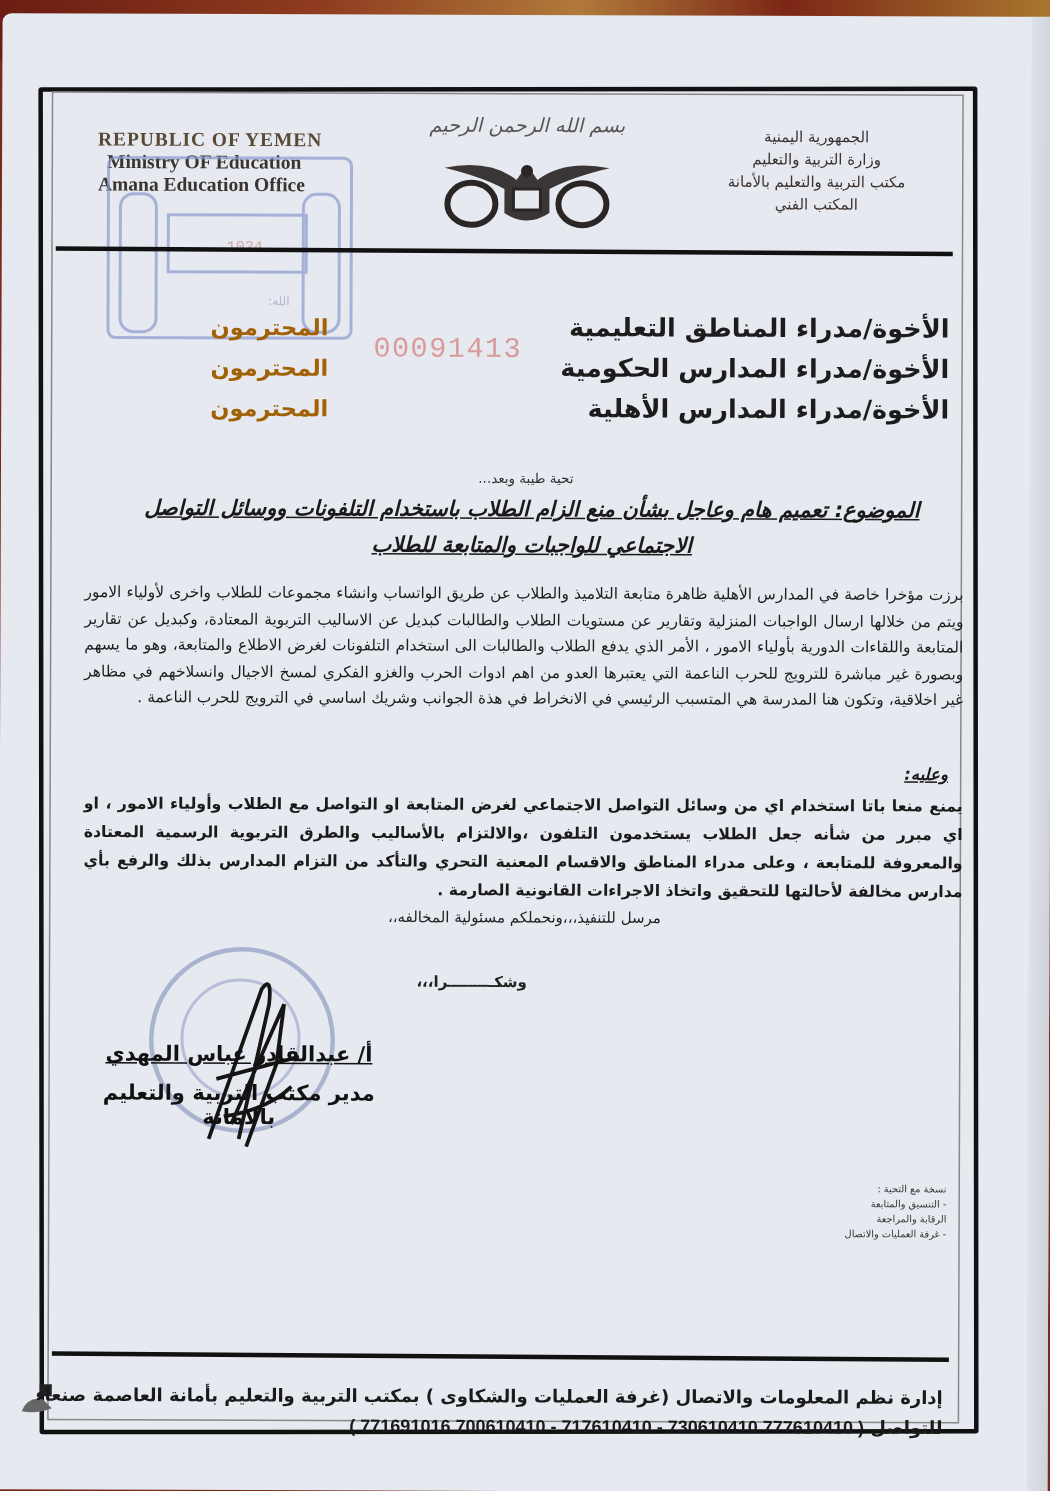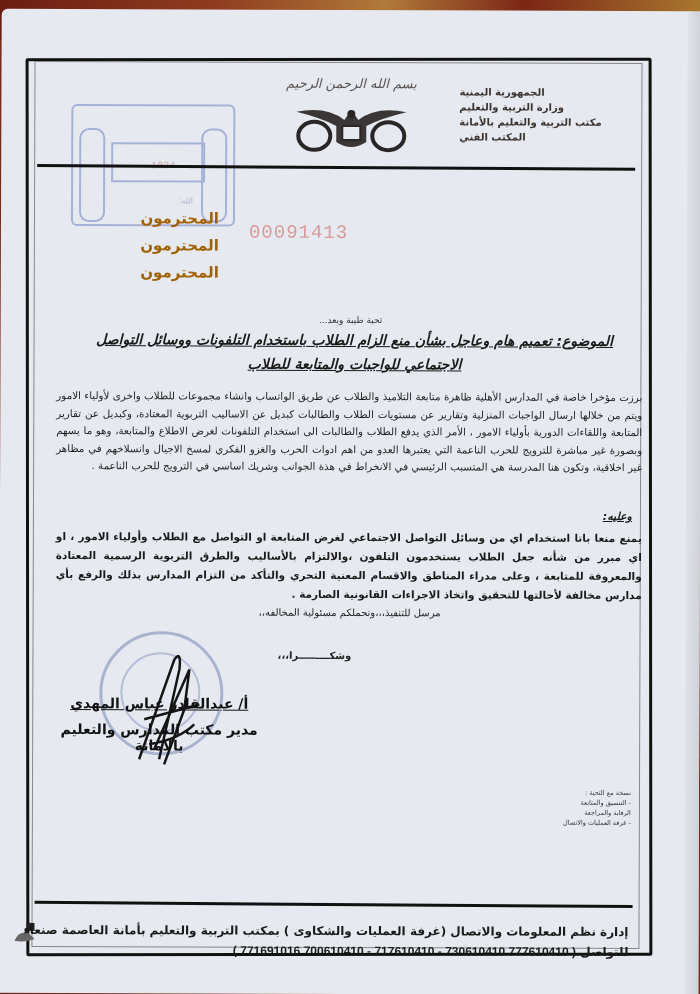--- a/index.html
+++ b/index.html
@@ -34,22 +34,22 @@
   }
   .hdr-en {
     position:absolute; left:64px; top:76px;
     font-family:"Liberation Serif", serif; font-weight:bold; color:#3a3330;
     line-height:15px;
   }
   .hdr-en div { font-size:13px; }
   .hdr-en .l1 { letter-spacing:0.6px; color:#5a4a35; }
   .hdr-en .l2 { padding-left:6px; }
   .hdr-ar {
-    position:absolute; right:72px; top:74px; direction:rtl; text-align:left;
-    font-weight:bold; color:#3b3330; font-size:10px; line-height:15px; width:170px;
+    position:absolute; right:72px; top:74px; direction:rtl; text-align:center;
+    font-weight:normal; color:#3b3330; font-size:10px; line-height:15px; width:170px;
   }
   .basmala {
     position:absolute; left:270px; top:66px; width:160px; text-align:center;
     direction:rtl; font-family:"DejaVu Serif", serif; font-size:13px; color:#5a5555;
     font-style:italic;
   }
   .emblem { position:absolute; left:285px; top:92px; width:130px; height:52px; }
   .hdr-rule {
     position:absolute; left:36px; top:156px; width:598px; height:3px; background:#111;
     transform:rotate(0.15deg);
@@ -149,20 +149,25 @@
 </style>
 </head>
 <body>
 
 <div class="bg-top"></div>
 
 <div class="paper">
   <div class="frame"></div>
   <div class="frame-inner"></div>
 
+  <div class="hdr-en">
+    <div class="l1">REPUBLIC OF YEMEN</div>
+    <div class="l2">Ministry OF Education</div>
+    <div class="l3">Amana Education Office</div>
+  </div>
 
   <div class="basmala">بسم الله الرحمن الرحيم</div>
 
   <svg class="emblem" viewBox="0 0 130 52">
     <path d="M10 10 Q40 4 58 18 L65 8 L72 18 Q90 4 120 10 Q95 16 80 24 L80 40 Q65 50 50 40 L50 24 Q35 16 10 10Z" fill="#3a3636"></path>
     <ellipse cx="28" cy="34" rx="16" ry="14" fill="none" stroke="#2a2626" stroke-width="4"></ellipse>
     <ellipse cx="102" cy="34" rx="16" ry="14" fill="none" stroke="#2a2626" stroke-width="4"></ellipse>
     <rect x="56" y="24" width="18" height="14" fill="#e6e9ef" stroke="#2a2626" stroke-width="2"></rect>
     <circle cx="65" cy="12" r="4" fill="#2a2626"></circle>
   </svg>
@@ -179,20 +184,25 @@
     <div class="side-r"></div>
     <div class="inner"></div>
     <div class="date">1024</div>
     <div class="ref">الله:</div>
   </div>
 
   <div class="hdr-rule"></div>
 
   <div class="serial">00091413</div>
 
+  <div class="addressees">
+    <div>الأخوة/مدراء المناطق التعليمية</div>
+    <div>الأخوة/مدراء المدارس الحكومية</div>
+    <div>الأخوة/مدراء المدارس الأهلية</div>
+  </div>
   <div class="honorifics">
     <div>المحترمون</div>
     <div>المحترمون</div>
     <div>المحترمون</div>
   </div>
 
   <div class="greeting">تحية طيبة وبعد...</div>
 
   <div class="subject">
     <div><span>الموضوع: تعميم هام وعاجل بشأن منع الزام الطلاب باستخدام التلفونات ووسائل التواصل</span></div>
@@ -211,21 +221,21 @@
 
   <div class="thanks">وشكـــــــــرا،،،</div>
 
   <div class="seal"></div>
   <svg class="signature" viewBox="0 0 110 120">
     <path d="M20 110 L55 10 Q62 0 60 20 L40 110 M35 100 L70 20 L65 60 L45 115 M25 70 L80 55 M30 95 Q60 90 75 75" fill="none" stroke="#151515" stroke-width="2.5"></path>
   </svg>
 
   <div class="signer">
     <div class="name">أ/ عبدالقادر عباس المهدي</div>
-    <div class="title">مدير مكتب المدارس والتعليم بالامانة</div>
+    <div class="title">مدير مكتب التربية والتعليم بالامانة</div>
   </div>
 
   <div class="cc">
     <div>نسخة مع التحية :</div>
     <div>- التنسيق والمتابعة</div>
     <div>الرقابة والمراجعة</div>
     <div>- غرفة العمليات والاتصال</div>
   </div>
 
   <div class="footer-rule-top"></div>

